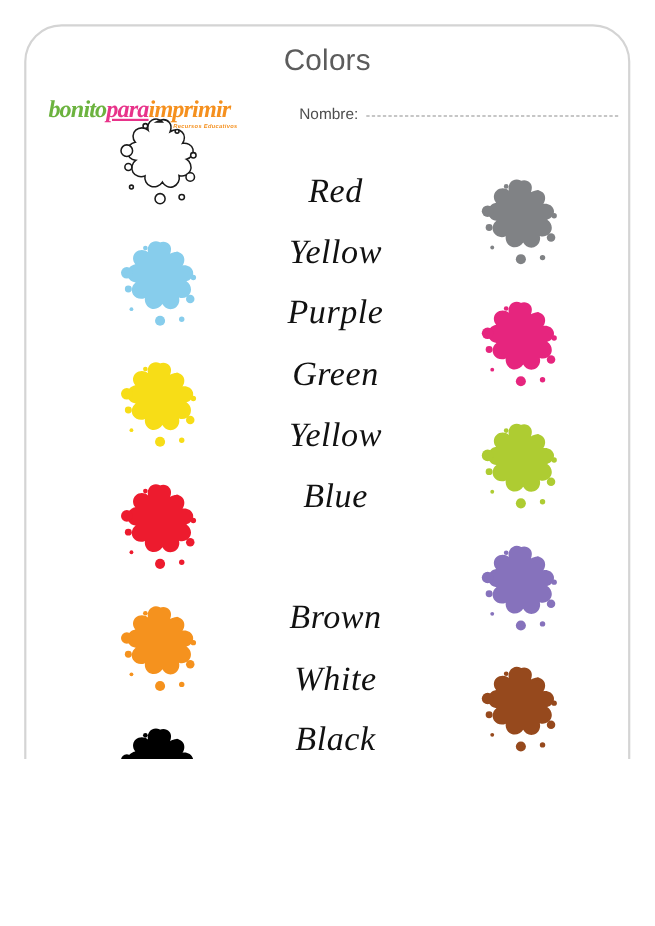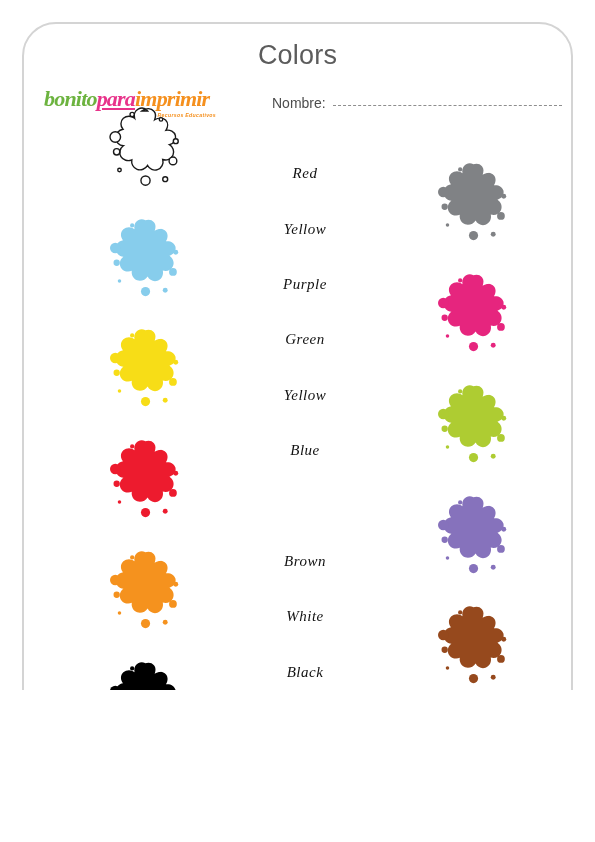--- a/index.html
+++ b/index.html
@@ -121,21 +121,21 @@
     position: absolute;
     width: 100%;
     height: 55.4px;
     display: flex;
     align-items: center;
     justify-content: center;
   }
 
   .word {
     font-family: "Liberation Serif", serif;
-    font-size: 15px;
+    font-size: 31px;
     font-style: italic;
     color: #111111;
     text-align: center;
     letter-spacing: 0.5px;
     white-space: nowrap;
   }
 
   .splat-wrap {
     width: 106px;
     height: 102px;

